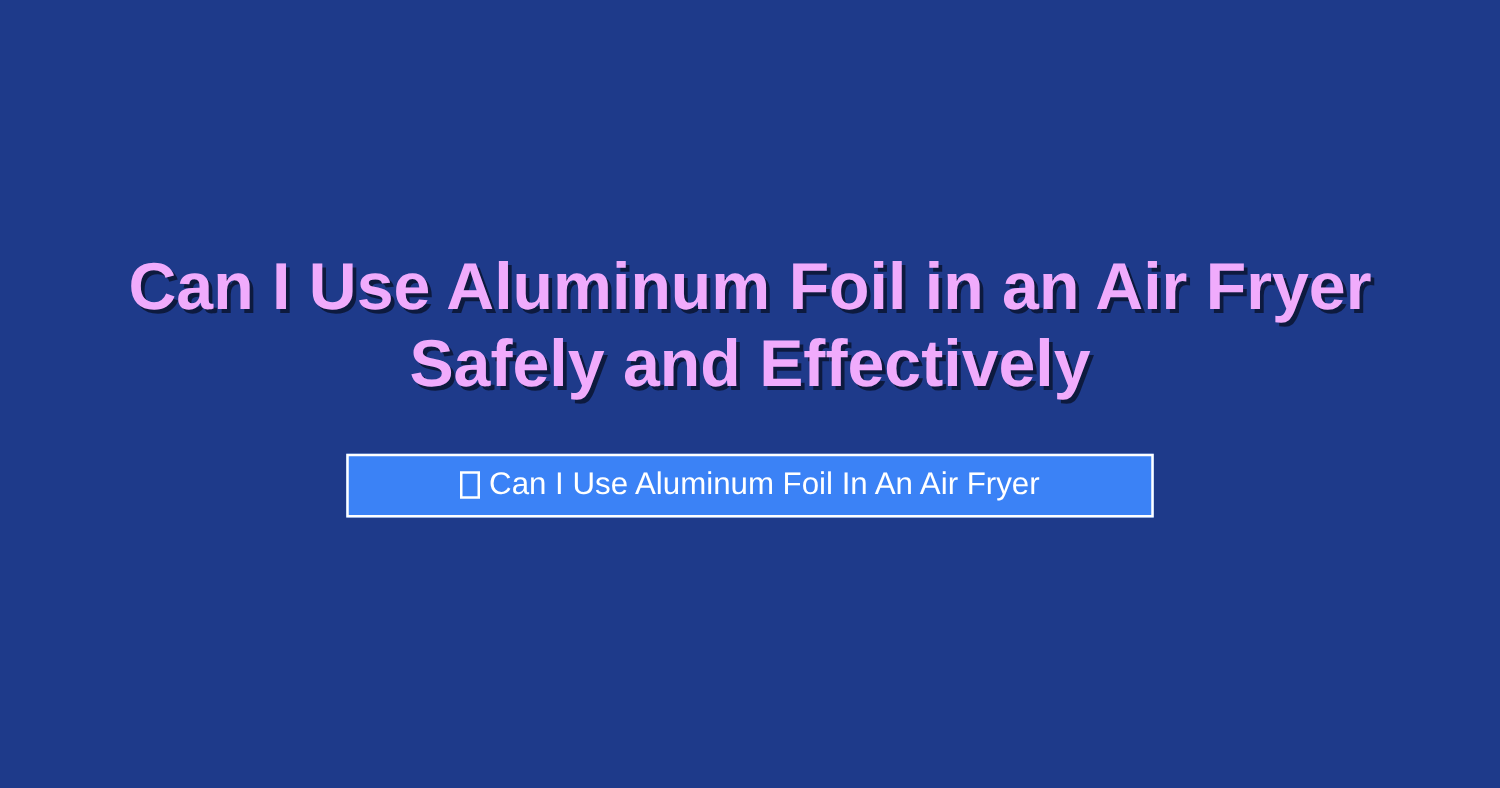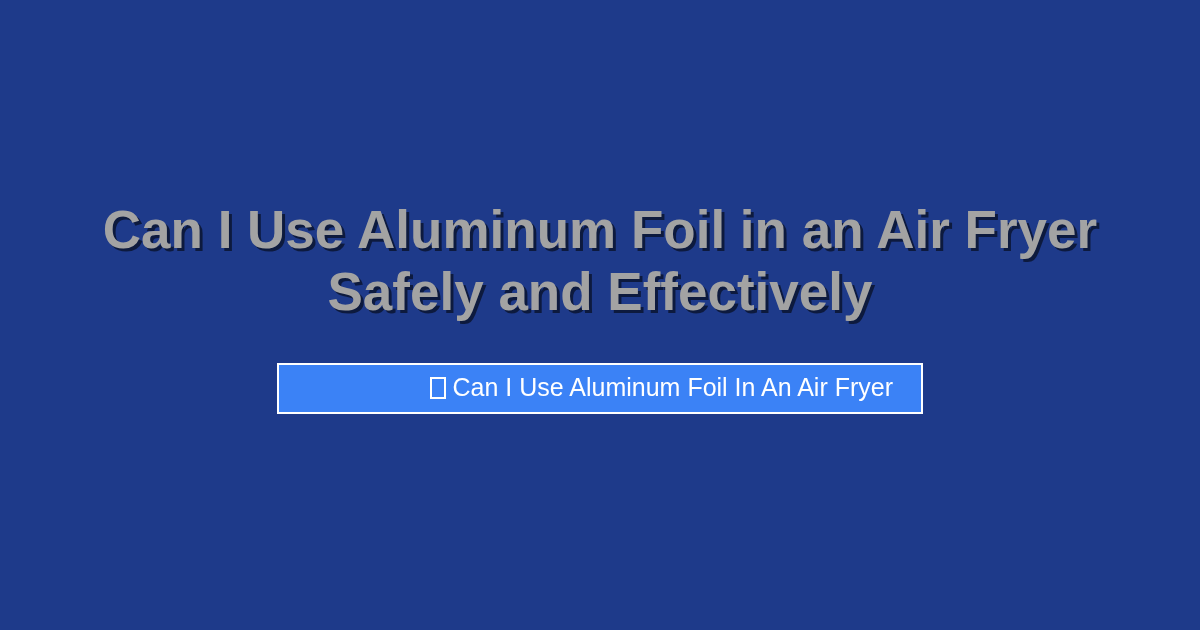--- a/index.html
+++ b/index.html
@@ -37,38 +37,38 @@
     flex-direction: column;
     align-items: center;
     
     margin-top: -18px;
   }
 
   .hero-title {
     font-size: 53px;
     font-weight: bold;
     line-height: 62px;
-    color: #a3a3a3;
+    color: #f0abfc;
     text-align: center;
     letter-spacing: 0px;
     text-shadow: 3px 3px 0 rgba(0, 0, 0, 0.55);
     white-space: pre-line;
     max-width: 1010px;
   }
 
   .cta-wrap {
     margin-top: 40px;
     display: flex;
     justify-content: center;
   }
 
   .cta-button {
     display: inline-flex;
     align-items: center;
-    justify-content: flex-end;
+    justify-content: center;
     gap: 7px;
     background: #3b82f6;
     border: 2px solid #ffffff;
     border-radius: 0;
     padding: 9px 28px 11px 28px;
     min-width: 646px;
     height: 51px;
     color: #ffffff;
     font-size: 25px;
     font-weight: normal;

